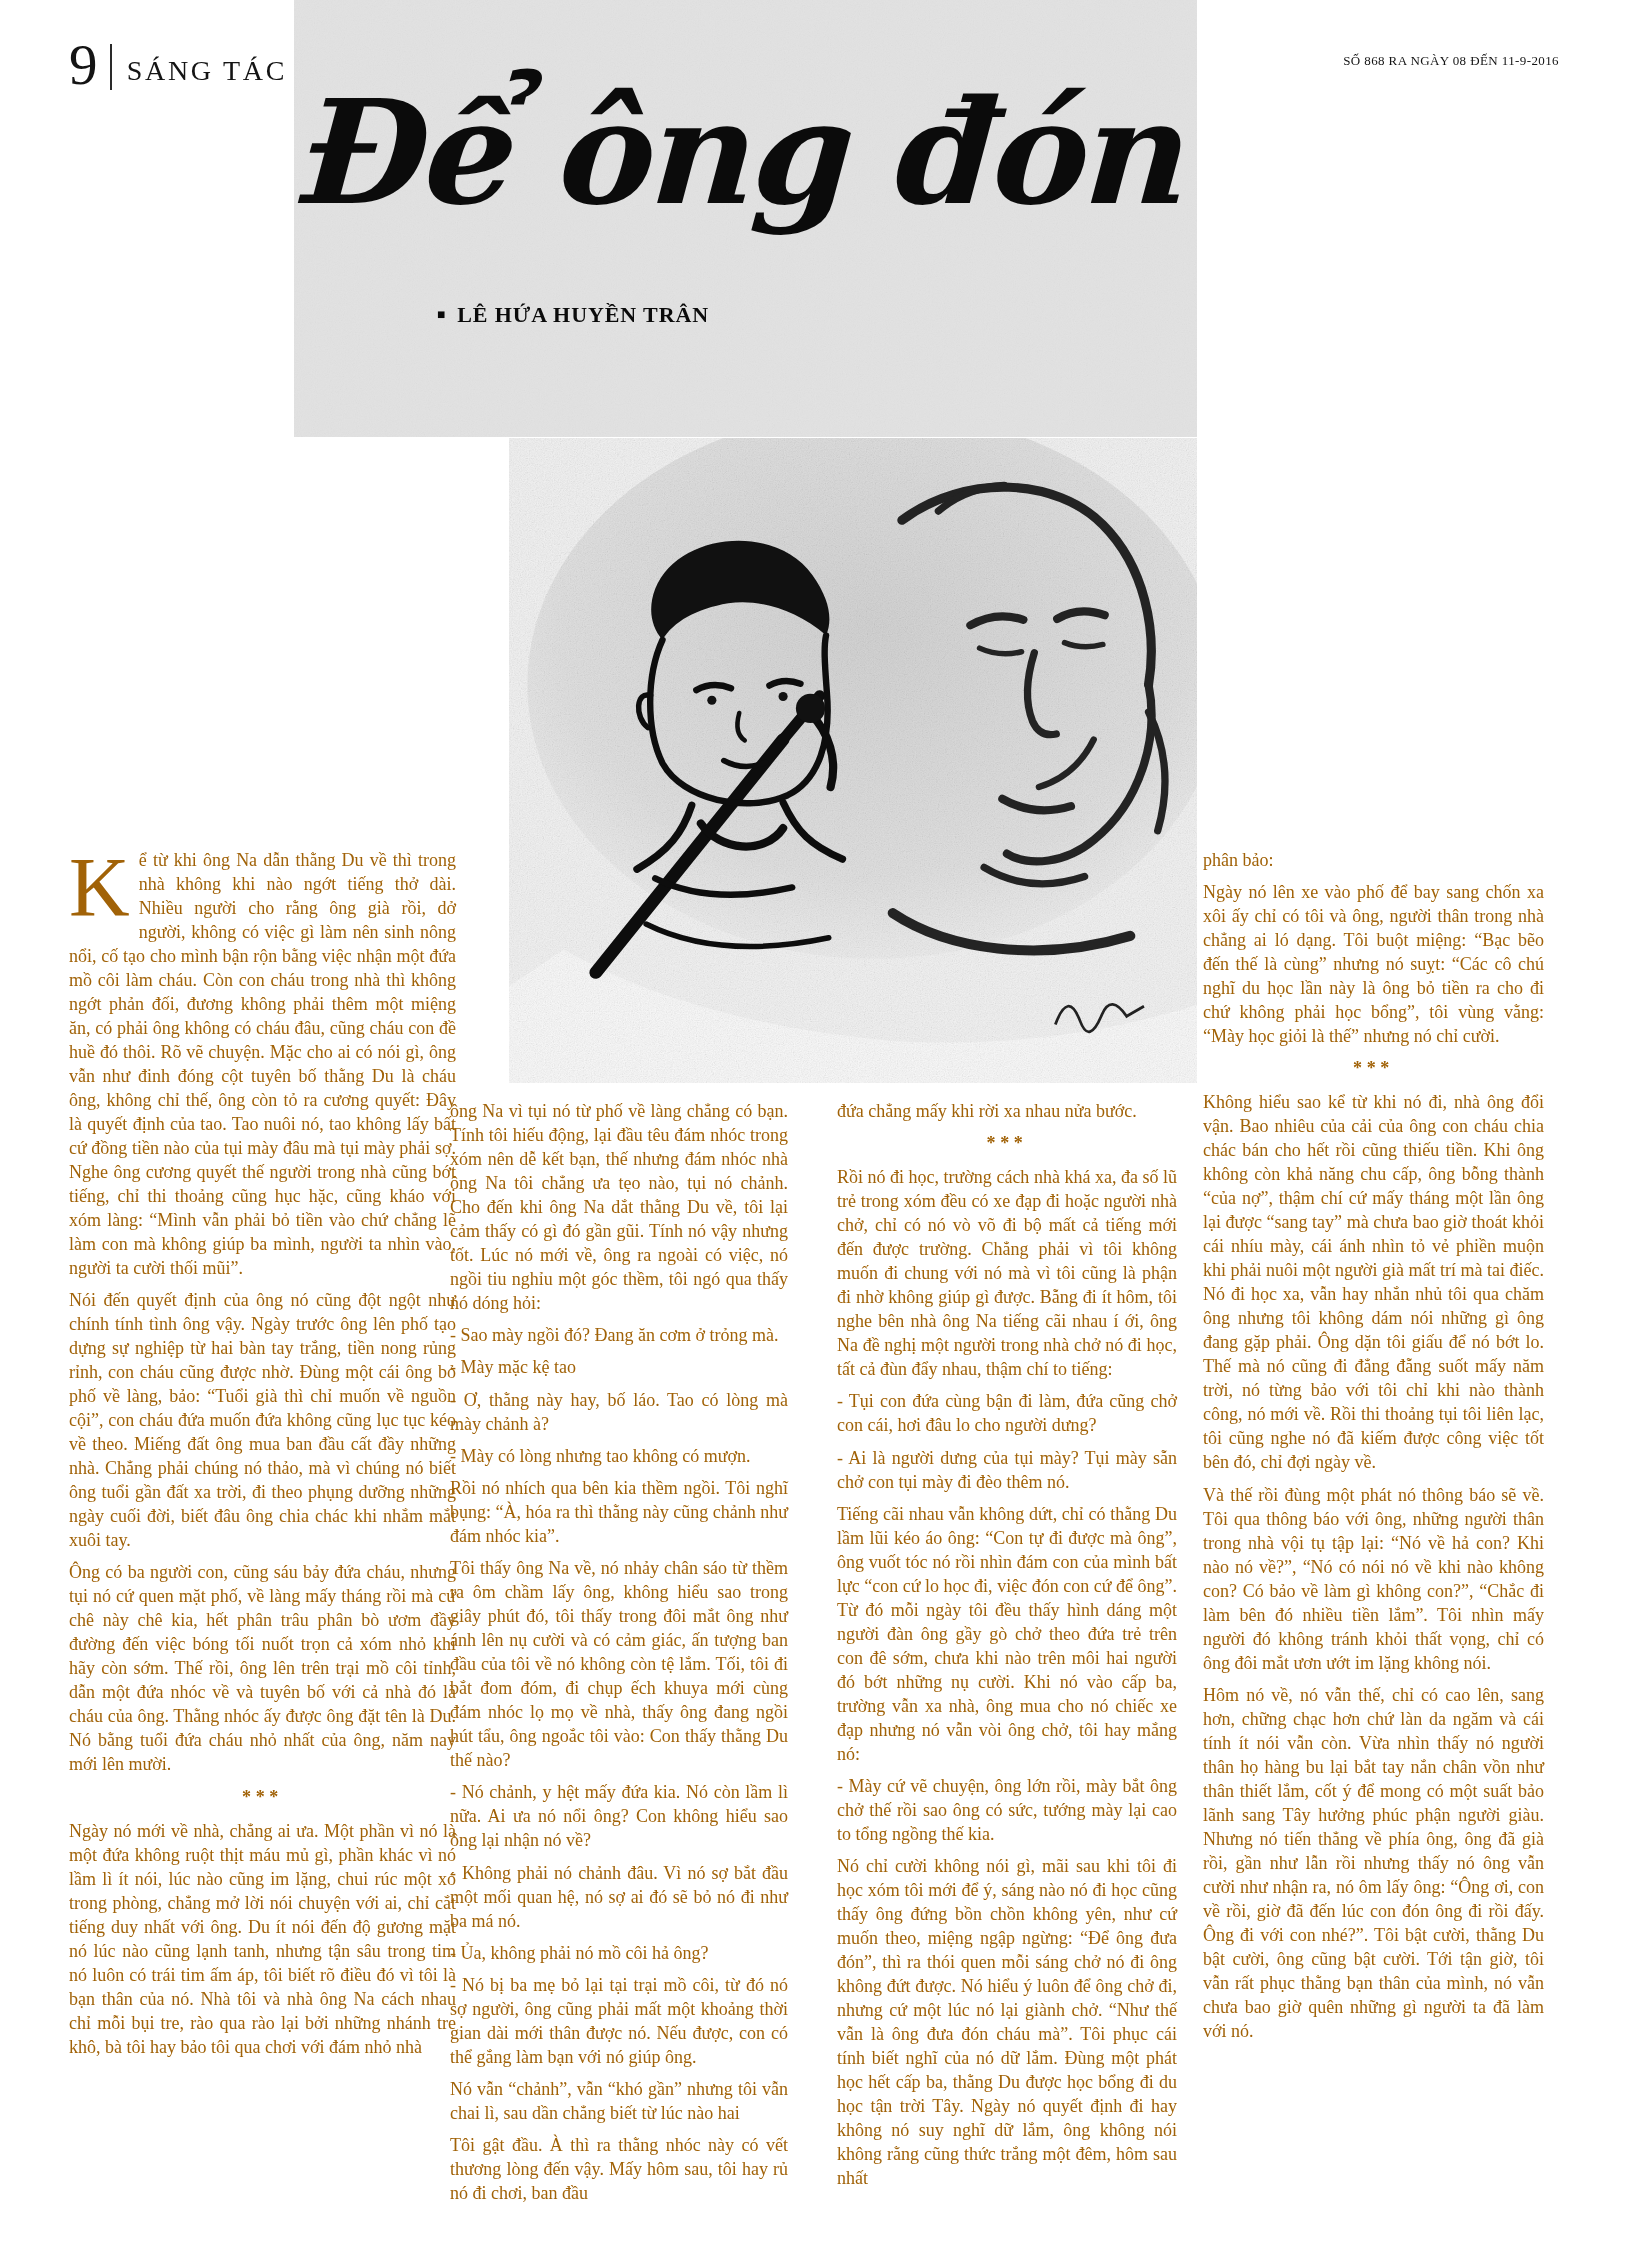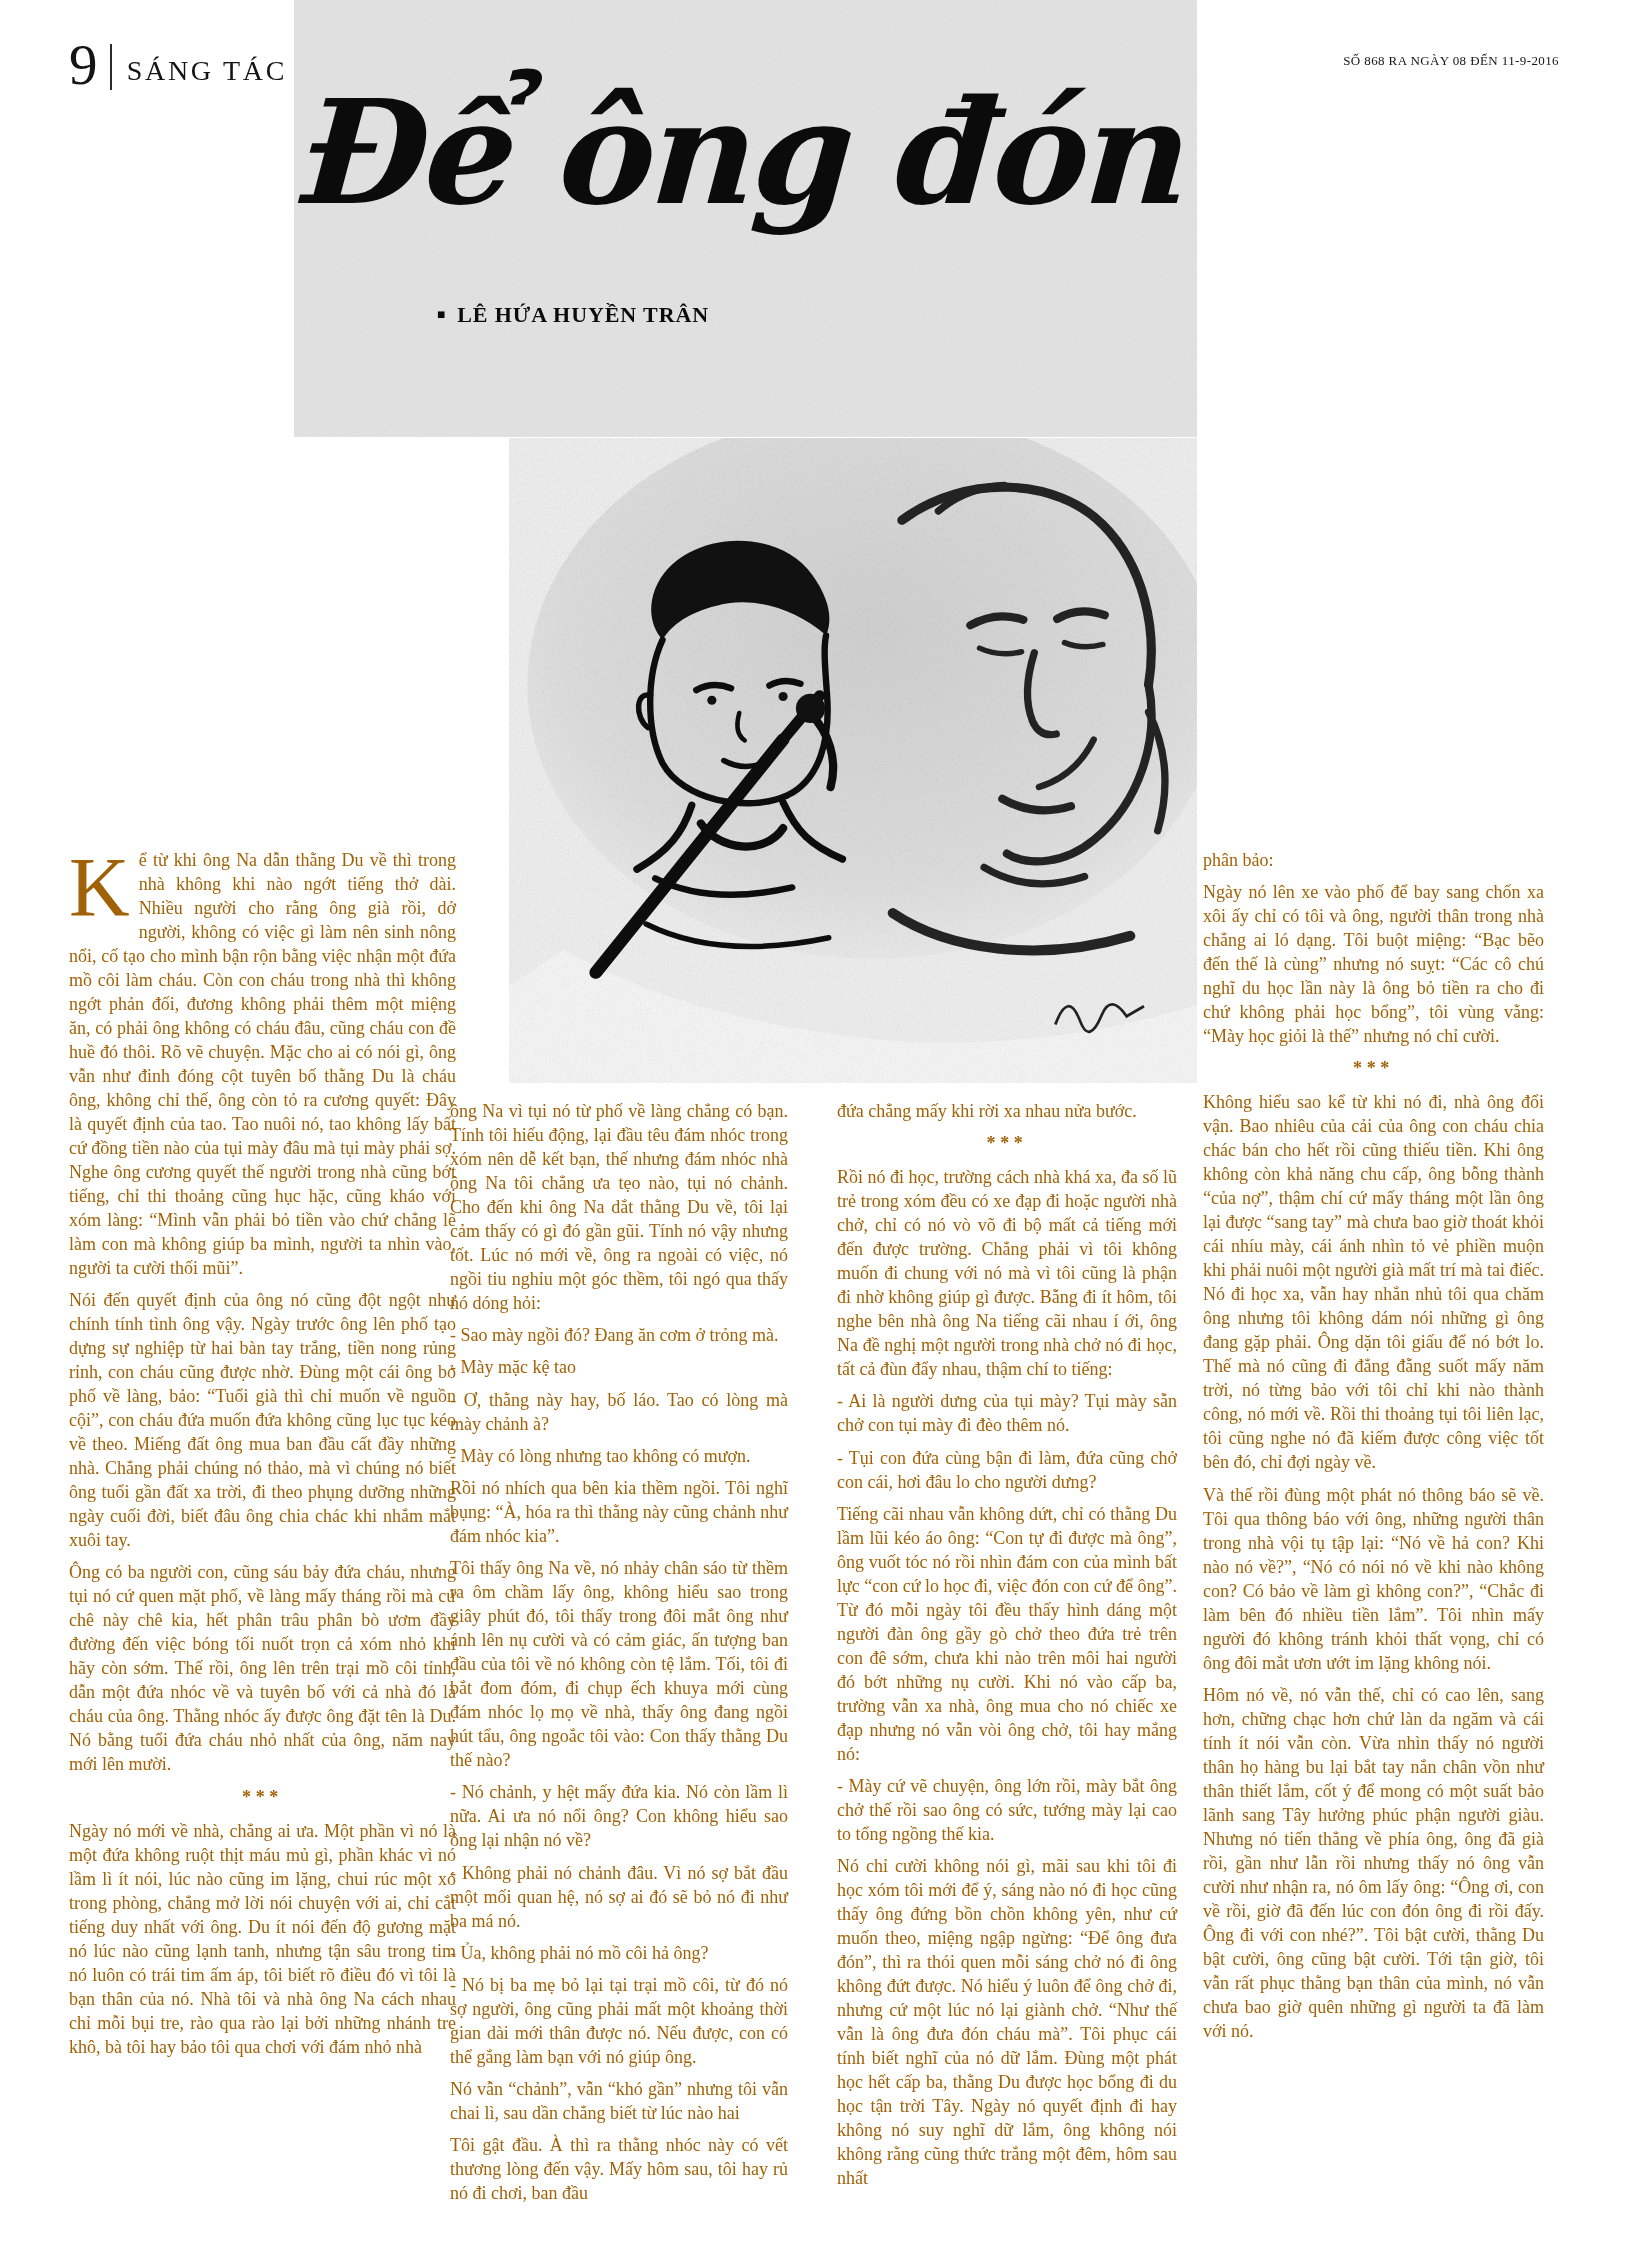--- a/index.html
+++ b/index.html
@@ -205,22 +205,22 @@
       <p class="para dialog">- Không phải nó chảnh đâu. Vì nó sợ bắt đầu một mối quan hệ, nó sợ ai đó sẽ bỏ nó đi như ba má nó.</p>
       <p class="para dialog">- Ủa, không phải nó mồ côi hả ông?</p>
       <p class="para dialog">- Nó bị ba mẹ bỏ lại tại trại mồ côi, từ đó nó sợ người, ông cũng phải mất một khoảng thời gian dài mới thân được nó. Nếu được, con có thể gắng làm bạn với nó giúp ông.</p>
       <p class="para">Nó vẫn “chảnh”, vẫn “khó gần” nhưng tôi vẫn chai lì, sau dần chẳng biết từ lúc nào hai</p>
       <p class="para">Tôi gật đầu. À thì ra thằng nhóc này có vết thương lòng đến vậy. Mấy hôm sau, tôi hay rủ nó đi chơi, ban đầu</p>
     </div>
   <div class="col col3">
       <p class="para">đứa chẳng mấy khi rời xa nhau nửa bước.</p>
       <p class="para sep">***</p>
       <p class="para">Rồi nó đi học, trường cách nhà khá xa, đa số lũ trẻ trong xóm đều có xe đạp đi hoặc người nhà chở, chỉ có nó vò võ đi bộ mất cả tiếng mới đến được trường. Chẳng phải vì tôi không muốn đi chung với nó mà vì tôi cũng là phận đi nhờ không giúp gì được. Bẵng đi ít hôm, tôi nghe bên nhà ông Na tiếng cãi nhau í ới, ông Na đề nghị một người trong nhà chở nó đi học, tất cả đùn đẩy nhau, thậm chí to tiếng:</p>
+      <p class="para dialog">- Tụi con đứa cùng bận đi làm, đứa cũng chở con cái, hơi đâu lo cho người dưng?</p>
       <p class="para dialog">- Ai là người dưng của tụi mày? Tụi mày sẵn chở con tụi mày đi đèo thêm nó.</p>
-      <p class="para dialog">- Tụi con đứa cùng bận đi làm, đứa cũng chở con cái, hơi đâu lo cho người dưng?</p>
       <p class="para">Tiếng cãi nhau vẫn không dứt, chỉ có thằng Du lầm lũi kéo áo ông: “Con tự đi được mà ông”, ông vuốt tóc nó rồi nhìn đám con của mình bất lực “con cứ lo học đi, việc đón con cứ để ông”. Từ đó mỗi ngày tôi đều thấy hình dáng một người đàn ông gầy gò chở theo đứa trẻ trên con đê sớm, chưa khi nào trên môi hai người đó bớt những nụ cười. Khi nó vào cấp ba, trường vẫn xa nhà, ông mua cho nó chiếc xe đạp nhưng nó vẫn vòi ông chở, tôi hay mắng nó:</p>
       <p class="para dialog">- Mày cứ vẽ chuyện, ông lớn rồi, mày bắt ông chở thế rồi sao ông có sức, tướng mày lại cao to tổng ngồng thế kia.</p>
       <p class="para">Nó chỉ cười không nói gì, mãi sau khi tôi đi học xóm tôi mới để ý, sáng nào nó đi học cũng thấy ông đứng bồn chồn không yên, như cứ muốn theo, miệng ngập ngừng: “Để ông đưa đón”, thì ra thói quen mỗi sáng chở nó đi ông không đứt được. Nó hiểu ý luôn để ông chở đi, nhưng cứ một lúc nó lại giành chở. “Như thế vẫn là ông đưa đón cháu mà”. Tôi phục cái tính biết nghĩ của nó dữ lắm. Đùng một phát học hết cấp ba, thằng Du được học bổng đi du học tận trời Tây. Ngày nó quyết định đi hay không nó suy nghĩ dữ lắm, ông không nói không rằng cũng thức trắng một đêm, hôm sau nhất</p>
     </div>
   <div class="col col4">
       <p class="para">phân bảo:</p>
       <p class="para">Ngày nó lên xe vào phố để bay sang chốn xa xôi ấy chỉ có tôi và ông, người thân trong nhà chẳng ai ló dạng. Tôi buột miệng: “Bạc bẽo đến thế là cùng” nhưng nó suỵt: “Các cô chú nghĩ du học lần này là ông bỏ tiền ra cho đi chứ không phải học bổng”, tôi vùng vằng: “Mày học giỏi là thế” nhưng nó chỉ cười.</p>
       <p class="para sep">***</p>
       <p class="para">Không hiểu sao kể từ khi nó đi, nhà ông đổi vận. Bao nhiêu của cải của ông con cháu chia chác bán cho hết rồi cũng thiếu tiền. Khi ông không còn khả năng chu cấp, ông bỗng thành “của nợ”, thậm chí cứ mấy tháng một lần ông lại được “sang tay” mà chưa bao giờ thoát khỏi cái nhíu mày, cái ánh nhìn tỏ vẻ phiền muộn khi phải nuôi một người già mất trí mà tai điếc. Nó đi học xa, vẫn hay nhắn nhủ tôi qua chăm ông nhưng tôi không dám nói những gì ông đang gặp phải. Ông dặn tôi giấu để nó bớt lo. Thế mà nó cũng đi đẳng đẵng suốt mấy năm trời, nó từng bảo với tôi chỉ khi nào thành công, nó mới về. Rồi thi thoảng tụi tôi liên lạc, tôi cũng nghe nó đã kiếm được công việc tốt bên đó, chỉ đợi ngày về.</p>
       <p class="para">Và thế rồi đùng một phát nó thông báo sẽ về. Tôi qua thông báo với ông, những người thân trong nhà vội tụ tập lại: “Nó về hả con? Khi nào nó về?”, “Nó có nói nó về khi nào không con? Có bảo về làm gì không con?”, “Chắc đi làm bên đó nhiều tiền lắm”. Tôi nhìn mấy người đó không tránh khỏi thất vọng, chỉ có ông đôi mắt ươn ướt im lặng không nói.</p>

